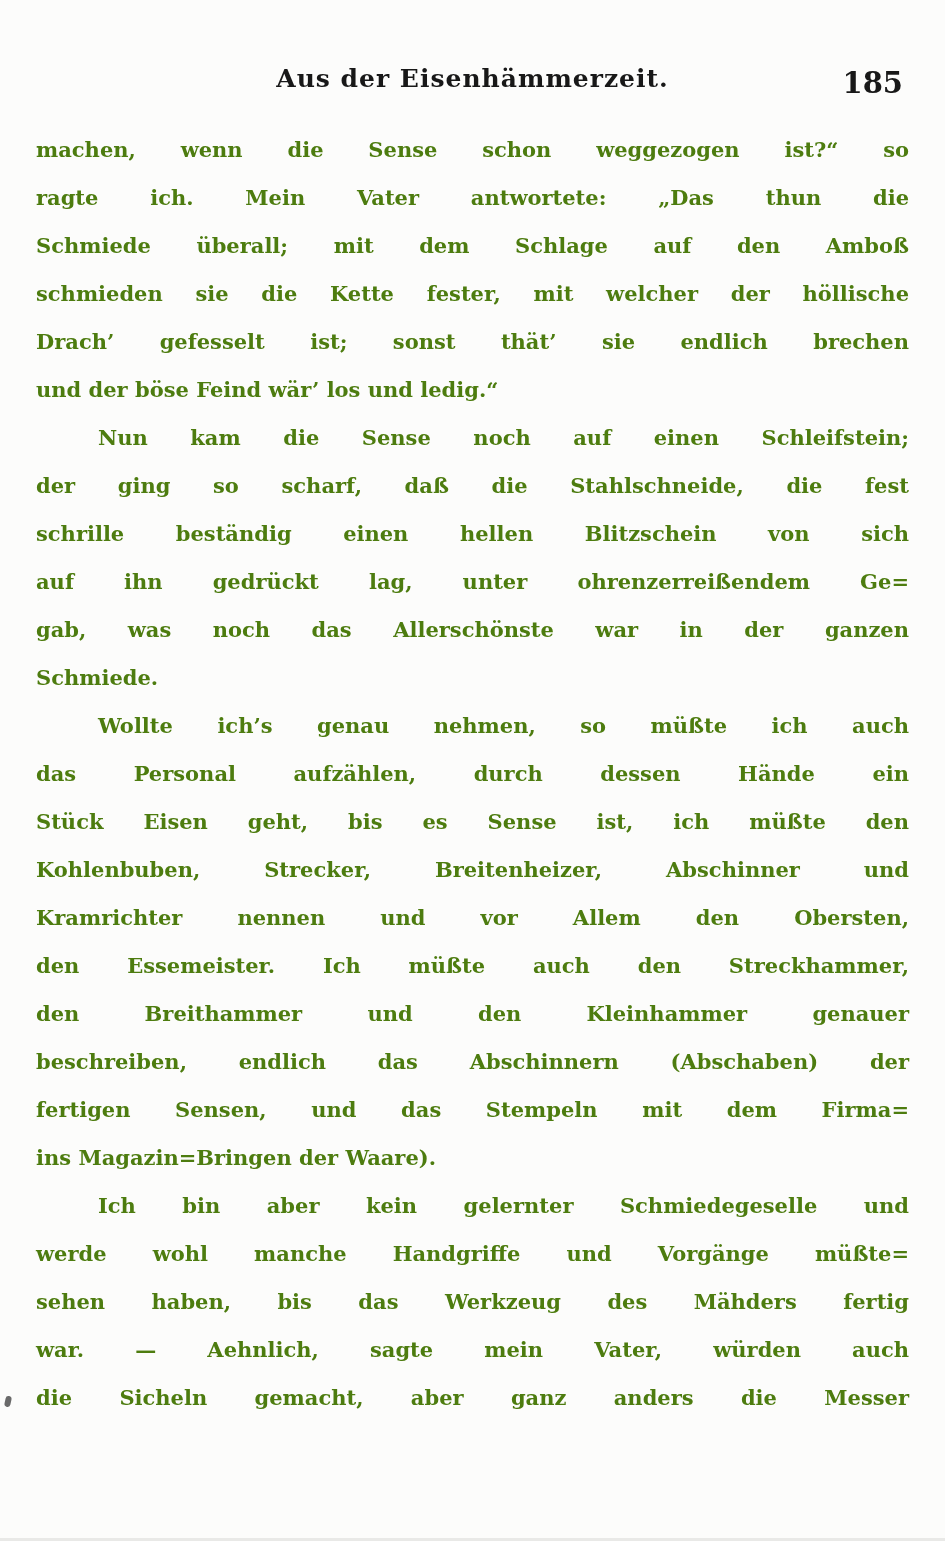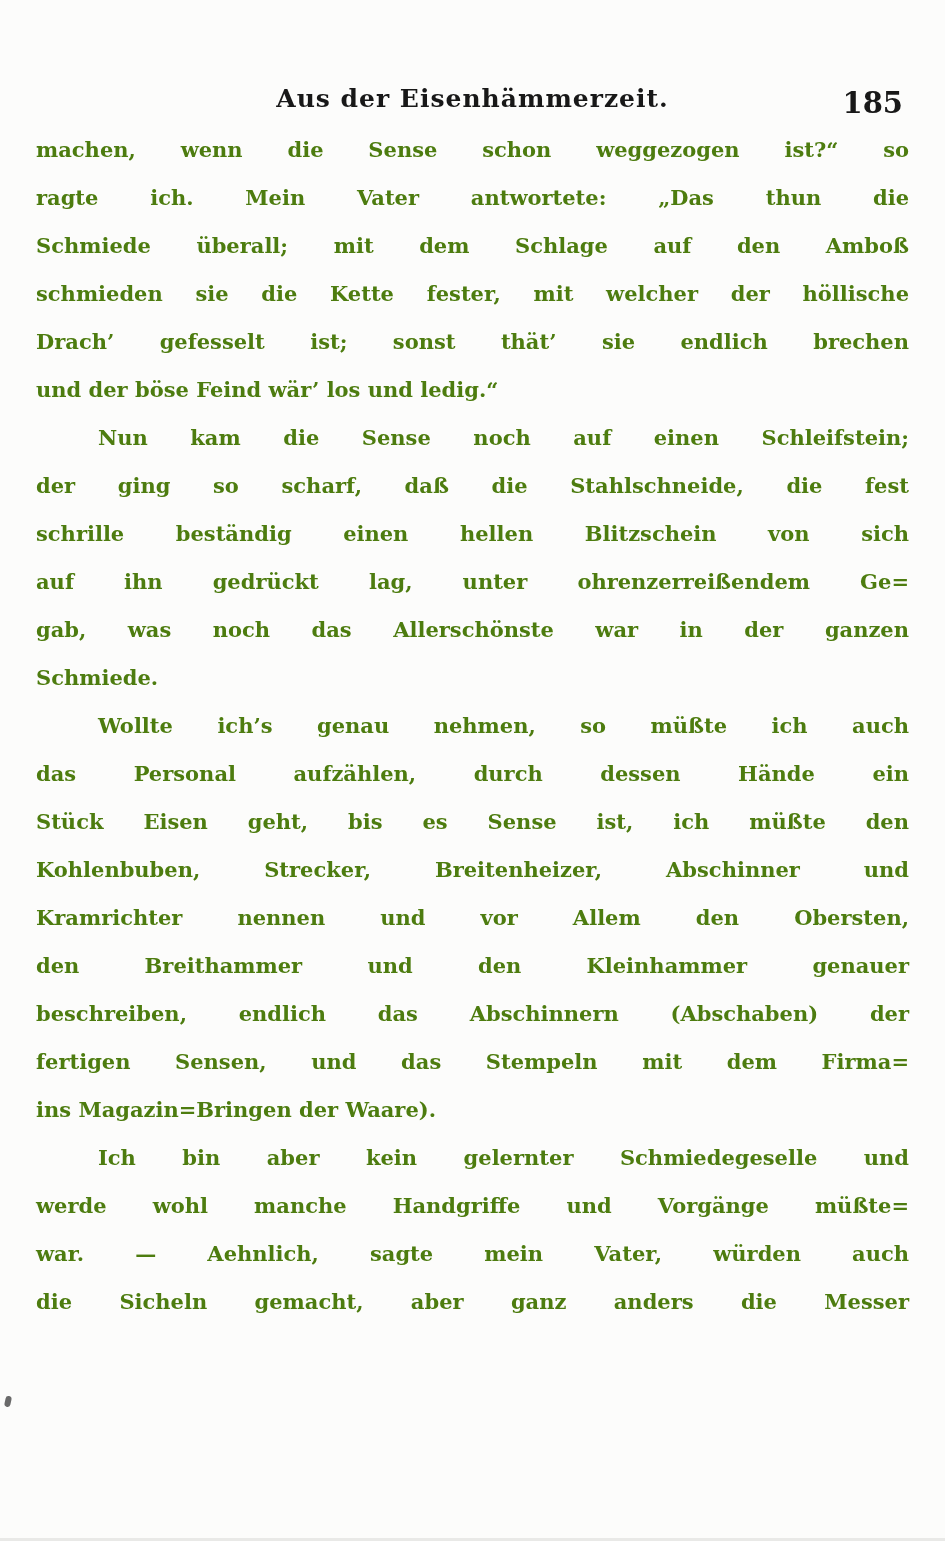--- a/index.html
+++ b/index.html
@@ -15,21 +15,20 @@
     font-family: "DejaVu Serif", serif;
     color: #141414;
     overflow: hidden;
   }
   .running-header {
     position: absolute;
     top: 64px;
     left: 0;
     right: 0;
     height: 44px;
-    margin-top: 20px;
   }
   .header-title {
     text-align: center;
     font-size: 25px;
     font-weight: bold;
     letter-spacing: 1px;
     color: #181818;
   }
   .page-number {
     position: absolute;
@@ -103,26 +102,28 @@
       <div class="line fill">der ging so scharf, daß die Stahlschneide, die fest</div>
       <div class="line fill">schrille beständig einen hellen Blitzschein von sich</div>
       <div class="line fill">auf ihn gedrückt lag, unter ohrenzerreißendem Ge=</div>
       <div class="line fill">gab, was noch das Allerschönste war in der ganzen</div>
       <div class="line fill end">Schmiede.</div>
       <div class="line fill indent">Wollte ich’s genau nehmen, so müßte ich auch</div>
       <div class="line fill">das Personal aufzählen, durch dessen Hände ein</div>
       <div class="line fill">Stück Eisen geht, bis es Sense ist, ich müßte den</div>
       <div class="line fill">Kohlenbuben, Strecker, Breitenheizer, Abschinner und</div>
       <div class="line fill">Kramrichter nennen und vor Allem den Obersten,</div>
+      <div class="line fill">den Essemeister. Ich müßte auch den Streckhammer,</div>
       <div class="line fill">den Breithammer und den Kleinhammer genauer</div>
       <div class="line fill">beschreiben, endlich das Abschinnern (Abschaben) der</div>
       <div class="line fill">fertigen Sensen, und das Stempeln mit dem Firma=</div>
       <div class="line fill end">ins Magazin=Bringen der Waare).</div>
       <div class="line fill indent">Ich bin aber kein gelernter Schmiedegeselle und</div>
       <div class="line fill">werde wohl manche Handgriffe und Vorgänge müßte=</div>
+      <div class="line fill">sehen haben, bis das Werkzeug des Mähders fertig</div>
       <div class="line fill">war. — Aehnlich, sagte mein Vater, würden auch</div>
       <div class="line fill">die Sicheln gemacht, aber ganz anders die Messer</div>
     </div>
 
   <div class="scan-speck"></div>
   <div class="bottom-edge"></div>
 
 </div>
 
 </body></html>

